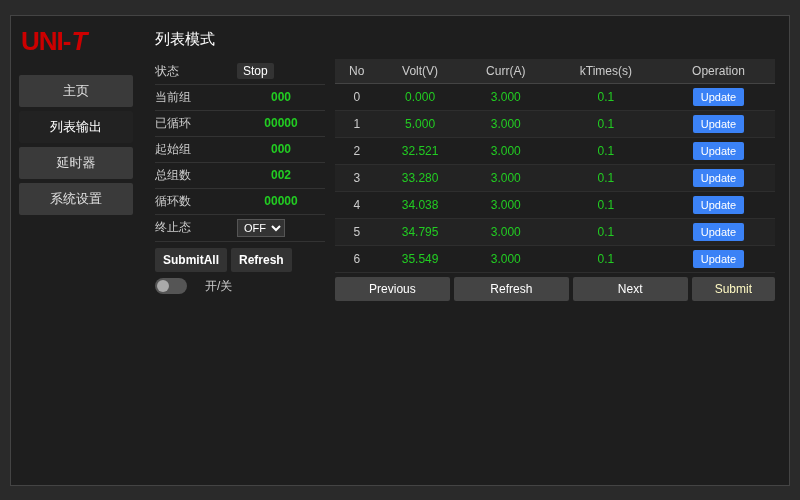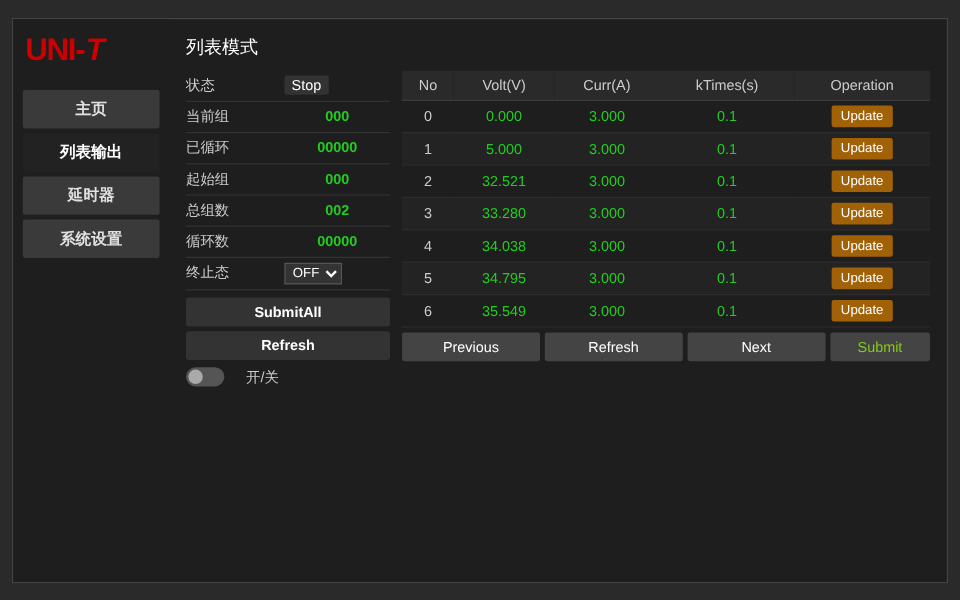--- a/index.html
+++ b/index.html
@@ -56,21 +56,20 @@
     }
     .nav-btn {
       background: #3a3a3a;
       color: #e0e0e0;
       border: none;
       padding: 7px 4px;
       text-align: center;
       cursor: pointer;
       font-size: 13px;
       border-radius: 2px;
-      font-weight: bold;
     }
     .nav-btn.active {
       background: #222;
       color: #fff;
     }
     
     .content {
       flex: 1;
       padding: 14px 14px 10px 14px;
       display: flex;
@@ -124,21 +123,20 @@
     }
     .info-select {
       background: #333;
       color: #fff;
       border: 1px solid #555;
       font-size: 11px;
       padding: 1px 2px;
     }
     .bottom-buttons {
       display: flex;
-      flex-direction: column;
       gap: 4px;
       margin-top: 6px;
     }
     .btn-dark {
       background: #333;
       color: #fff;
       border: none;
       padding: 5px 8px;
       font-size: 12px;
       cursor: pointer;
@@ -197,21 +195,21 @@
     td {
       padding: 4px 4px;
       text-align: center;
       border-bottom: 1px solid #2e2e2e;
       color: #22cc22;
     }
     td.no-col { color: #ccc; }
     .row-even { background: #1e1e1e; }
     .row-odd { background: #232323; }
     .btn-update {
-      background: #a16207;
+      background: #3b82f6;
       color: #fff;
       border: none;
       padding: 3px 8px;
       font-size: 11px;
       cursor: pointer;
       border-radius: 2px;
     }
     .table-footer {
       display: flex;
       flex-direction: row;
@@ -225,21 +223,21 @@
       border: none;
       padding: 5px 12px;
       font-size: 12px;
       cursor: pointer;
       border-radius: 2px;
       flex: 1;
       text-align: center;
     }
     .btn-submit-final {
       background: #444;
-      color: #84cc16;
+      color: #fef9c3;
       border: none;
       padding: 5px 23px;
       font-size: 12px;
       cursor: pointer;
       border-radius: 2px;
     }
   </style>
 </head>
 <body>
 

